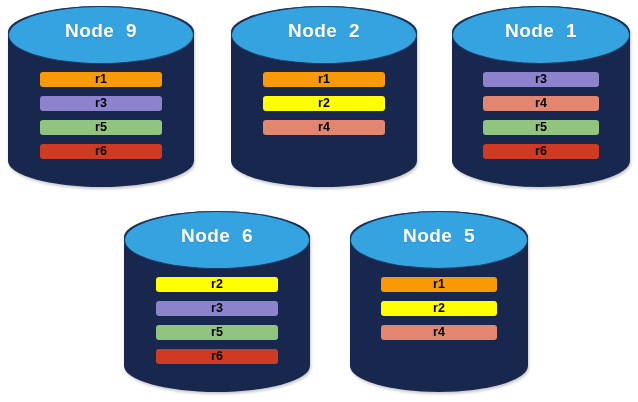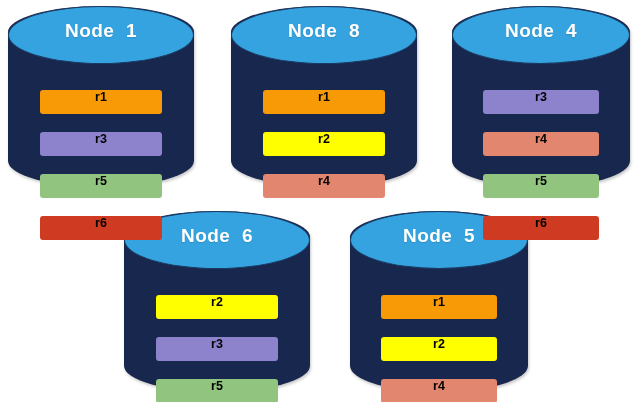--- a/index.html
+++ b/index.html
@@ -69,22 +69,22 @@
   .replica-stack {
     position: absolute;
     left: 0;
     top: 66px;
     width: 100%;
     z-index: 4;
   }
 
   .replica {
     position: relative;
-    margin: 18px auto 9px auto;
-    height: 24px;
+    margin: 0 auto 9px auto;
+    height: 15px;
     border-radius: 3px;
     color: #000000;
     font-size: 12.5px;
     font-weight: bold;
     line-height: 15px;
     text-align: center;
     box-sizing: border-box;
   }
   .replica:last-child { margin-bottom: 0; }
 
@@ -99,44 +99,44 @@
   #node-3 .replica, #node-5 .replica { width: 116px; }
 </style>
 </head>
 <body style="background: rgb(255, 255, 255);">
 
 <div id="diagram">
 
   <div class="node" id="node-1">
     <div class="cyl-body" style="background: rgb(24, 39, 77);"></div>
     <div class="cyl-top" style="background: rgb(53, 163, 223);"></div>
-    <div class="node-label" style="color: rgb(255, 255, 255);">Node  1</div>
+    <div class="node-label" style="color: rgb(255, 255, 255);">Node  9</div>
     <div class="replica-stack">
         <div class="replica" style="background: rgb(247, 154, 6);"><span>r1</span></div>
         <div class="replica" style="background: rgb(141, 131, 204);"><span>r3</span></div>
         <div class="replica" style="background: rgb(145, 197, 127);"><span>r5</span></div>
         <div class="replica" style="background: rgb(207, 58, 34);"><span>r6</span></div>
       </div>
   </div>
 
   <div class="node" id="node-2">
     <div class="cyl-body" style="background: rgb(24, 39, 77);"></div>
     <div class="cyl-top" style="background: rgb(53, 163, 223);"></div>
-    <div class="node-label" style="color: rgb(255, 255, 255);">Node  8</div>
+    <div class="node-label" style="color: rgb(255, 255, 255);">Node  2</div>
     <div class="replica-stack">
         <div class="replica" style="background: rgb(247, 154, 6);"><span>r1</span></div>
         <div class="replica" style="background: rgb(255, 255, 0);"><span>r2</span></div>
         <div class="replica" style="background: rgb(226, 134, 111);"><span>r4</span></div>
       </div>
   </div>
 
   <div class="node" id="node-3">
     <div class="cyl-body" style="background: rgb(24, 39, 77);"></div>
     <div class="cyl-top" style="background: rgb(53, 163, 223);"></div>
-    <div class="node-label" style="color: rgb(255, 255, 255);">Node  4</div>
+    <div class="node-label" style="color: rgb(255, 255, 255);">Node  1</div>
     <div class="replica-stack">
         <div class="replica" style="background: rgb(141, 131, 204);"><span>r3</span></div>
         <div class="replica" style="background: rgb(226, 134, 111);"><span>r4</span></div>
         <div class="replica" style="background: rgb(145, 197, 127);"><span>r5</span></div>
         <div class="replica" style="background: rgb(207, 58, 34);"><span>r6</span></div>
       </div>
   </div>
 
   <div class="node" id="node-4">
     <div class="cyl-body" style="background: rgb(24, 39, 77);"></div>

